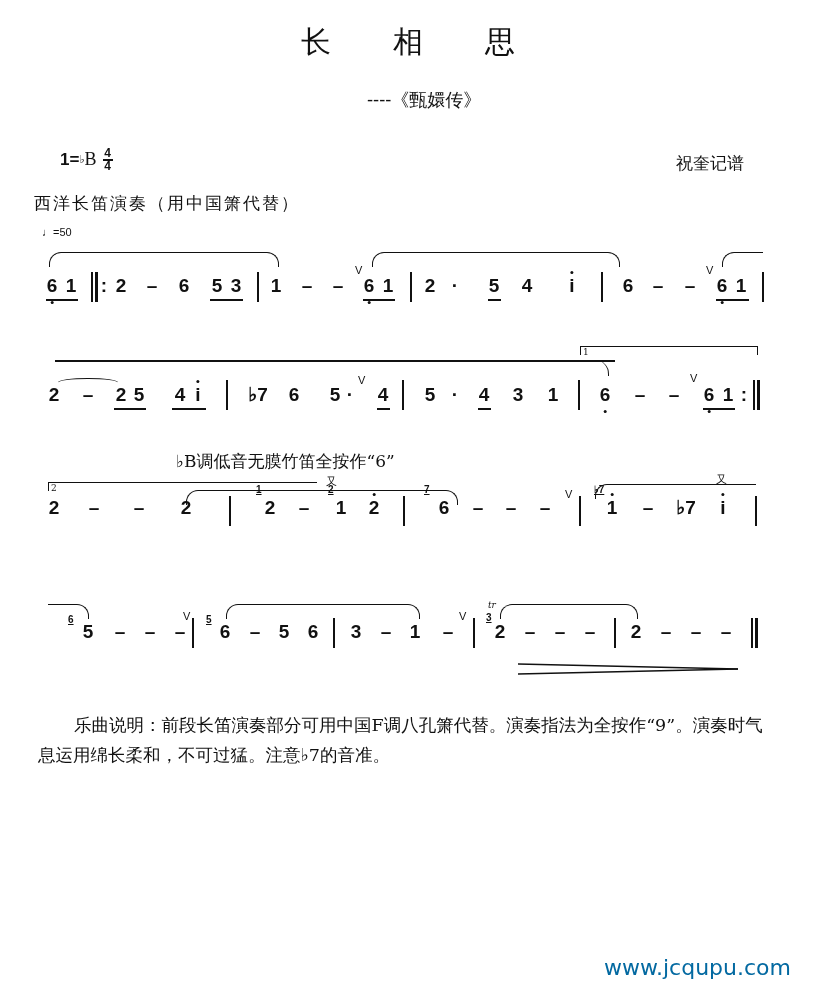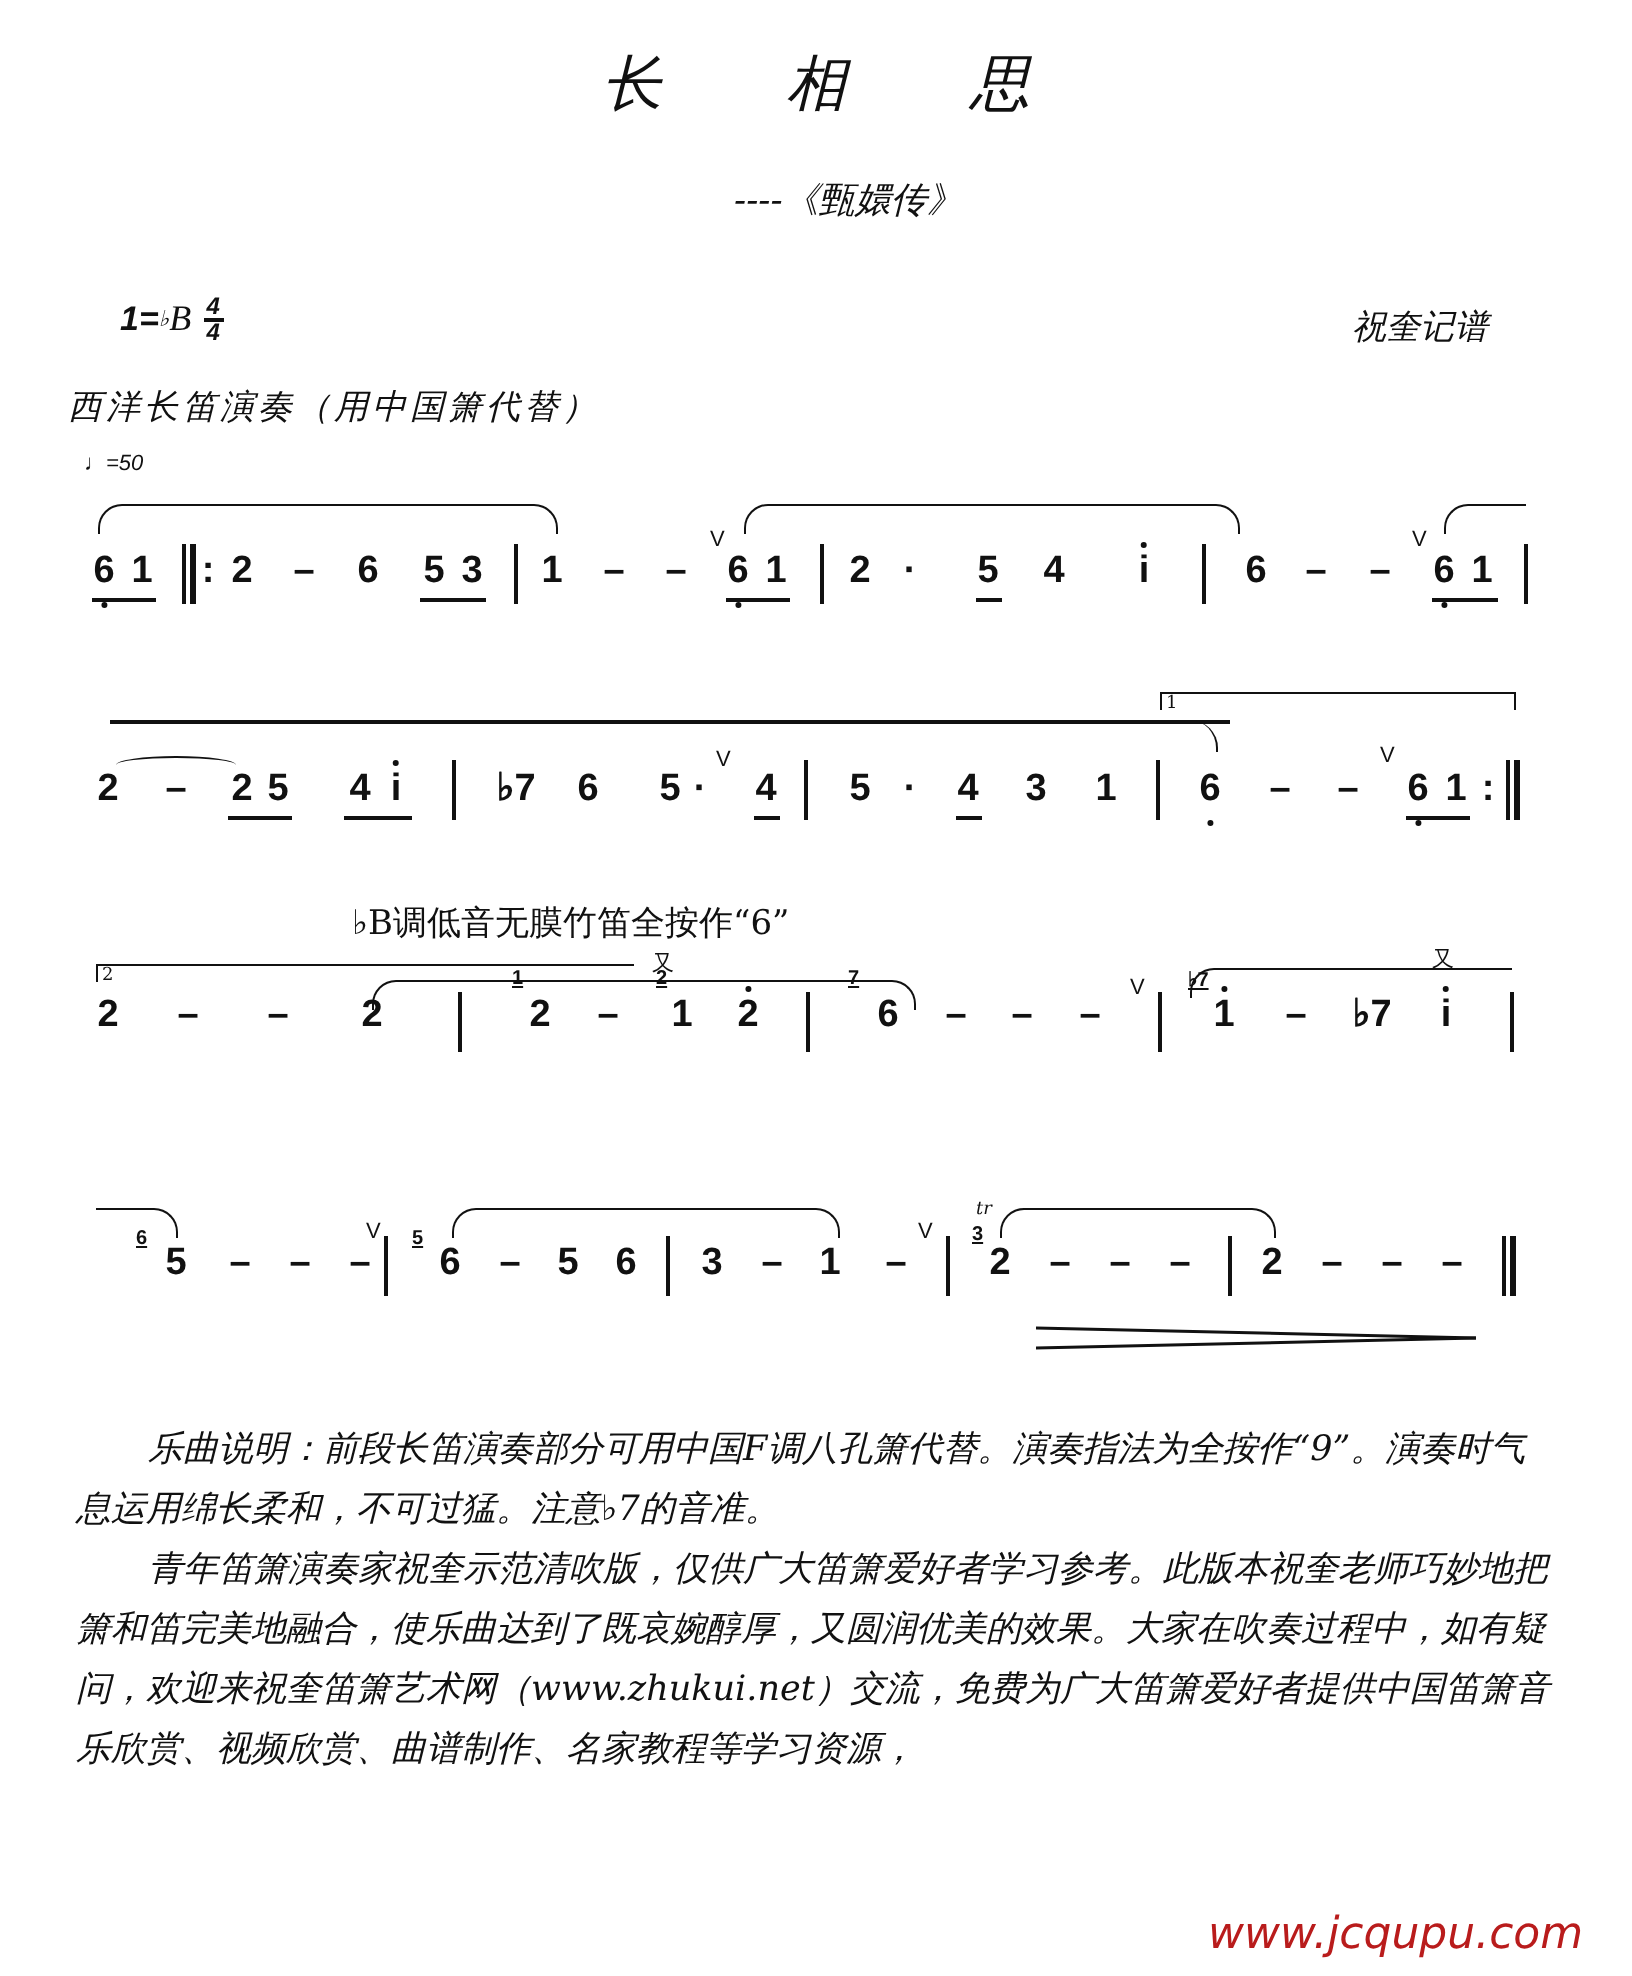--- a/index.html
+++ b/index.html
@@ -1,17 +1,17 @@
 <!DOCTYPE html>
 <html><head>
 <meta charset="utf-8">
 <style>
   html, body { margin:0; padding:0; background:#ffffff; }
   body { width:816px; height:988px; position:relative; overflow:hidden; color:#111; font-family:"DejaVu Serif", serif; }
-  .abs { position:absolute;font-style:italic; }
+  .abs { position:absolute; }
   .title { top:22px; left:0; width:816px; text-align:center; font-size:30px; letter-spacing:62px; text-indent:62px; font-family:"DejaVu Serif", serif; }
   .subtitle { top:88px; left:367px; font-size:18px; }
   .key { top:148px; left:60px; font-family:"Liberation Sans", sans-serif; font-weight:bold; font-size:17px; display:flex; align-items:center; }
   .key .flat { font-size:11px; vertical-align:super; font-weight:normal; }
   .key .b { font-family:"Liberation Serif", serif; font-weight:normal; font-size:18px; }
   .frac { display:inline-flex; flex-direction:column; align-items:center; margin-left:6px; font-size:12px; line-height:11px; }
   .frac .bar { width:10px; height:1.5px; background:#111; }
   .arranger { top:152px; left:676px; font-size:17px; }
   .instr { top:192px; left:34px; font-size:17px; letter-spacing:2px; }
   .tempo { top:226px; left:42px; font-family:"Liberation Sans", sans-serif; font-size:11px; }
@@ -25,21 +25,21 @@
   .slur.ol { border-right:none; border-radius:12px 0 0 0; }
   .slur.or { border-left:none; border-radius:0 12px 0 0; }
   .breath { position:absolute; font-family:"Liberation Sans", sans-serif; font-size:11px; }
   .volta { position:absolute; border-top:1.5px solid #111; border-left:1.5px solid #111; height:8px; font-size:9px; padding-left:2px; }
   .grace { position:absolute; font-family:"Liberation Sans", sans-serif; font-weight:bold; font-size:10px; text-decoration:underline; }
   .small { position:absolute; font-size:11px; }
   .hairpin { position:absolute; }
   .note-text { left:38px; width:740px; font-size:17.5px; line-height:30px; font-family:"DejaVu Serif", serif; }
   .note-text p { margin:0; }
   .note-text .ind { text-indent:36px; }
-  .wm { top:955px; left:604px; font-family:"DejaVu Sans", sans-serif; font-size:22px; color:#b91c1c; }
+  .wm { top:955px; left:604px; font-family:"DejaVu Sans", sans-serif; font-size:22px; color:#0369a1; }
   .lbl { position:absolute; font-size:17px; }
 </style>
 </head>
 <body>
 
 <div class="abs title">长相思</div>
 <div class="abs subtitle">----《甄嬛传》</div>
 
 <div class="abs key">
   <span>1=</span>
@@ -214,16 +214,15 @@
   <div class="bar-l" style="left:751px;top:18px;"></div>
   <div class="bar-l" style="left:755px;top:18px;width:3px;"></div>
   <svg class="hairpin" style="left:518px;top:62px;" width="225" height="14">
     <line x1="0" y1="2" x2="220" y2="7" stroke="#111" stroke-width="1.5"></line>
     <line x1="0" y1="12" x2="220" y2="7" stroke="#111" stroke-width="1.5"></line>
   </svg>
 </div>
 
 <div class="abs note-text" style="top:710px;">
   <p class="ind">乐曲说明：前段长笛演奏部分可用中国F调八孔箫代替。演奏指法为全按作“9”。演奏时气息运用绵长柔和，不可过猛。注意♭7的音准。</p>
-  <p class="ind">青年笛箫演奏家祝奎示范清吹版，仅供广大笛箫爱好者学习参考。此版本祝奎老师巧妙地把箫和笛完美地融合，使乐曲达到了既哀婉醇厚，又圆润优美的效果。大家在吹奏过程中，如有疑问，欢迎来祝奎笛箫艺术网（www.zhukui.net）交流，免费为广大笛箫爱好者提供中国笛箫音乐欣赏、视频欣赏、曲谱制作、名家教程等学习资源，</p>
 </div>
 
 <div class="abs wm">www.jcqupu.com</div>
 
 </body></html>

